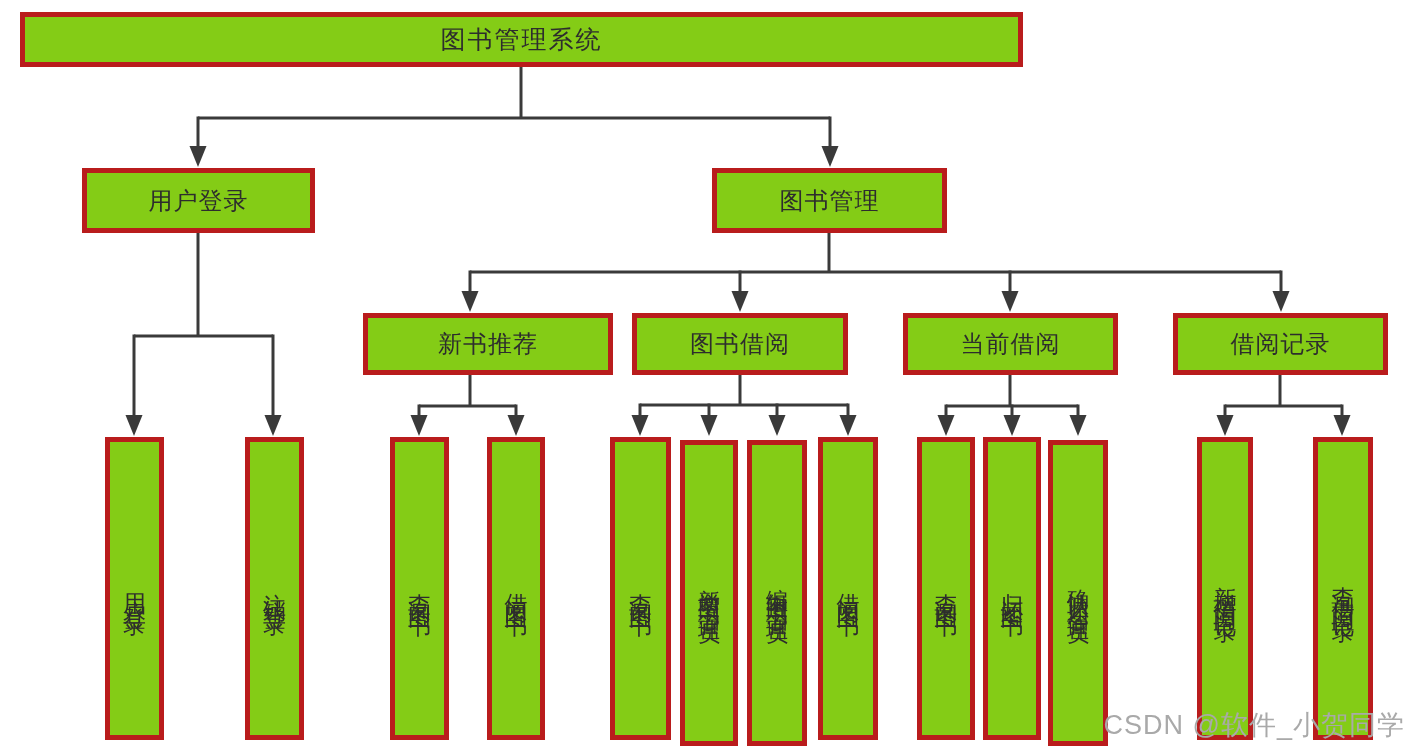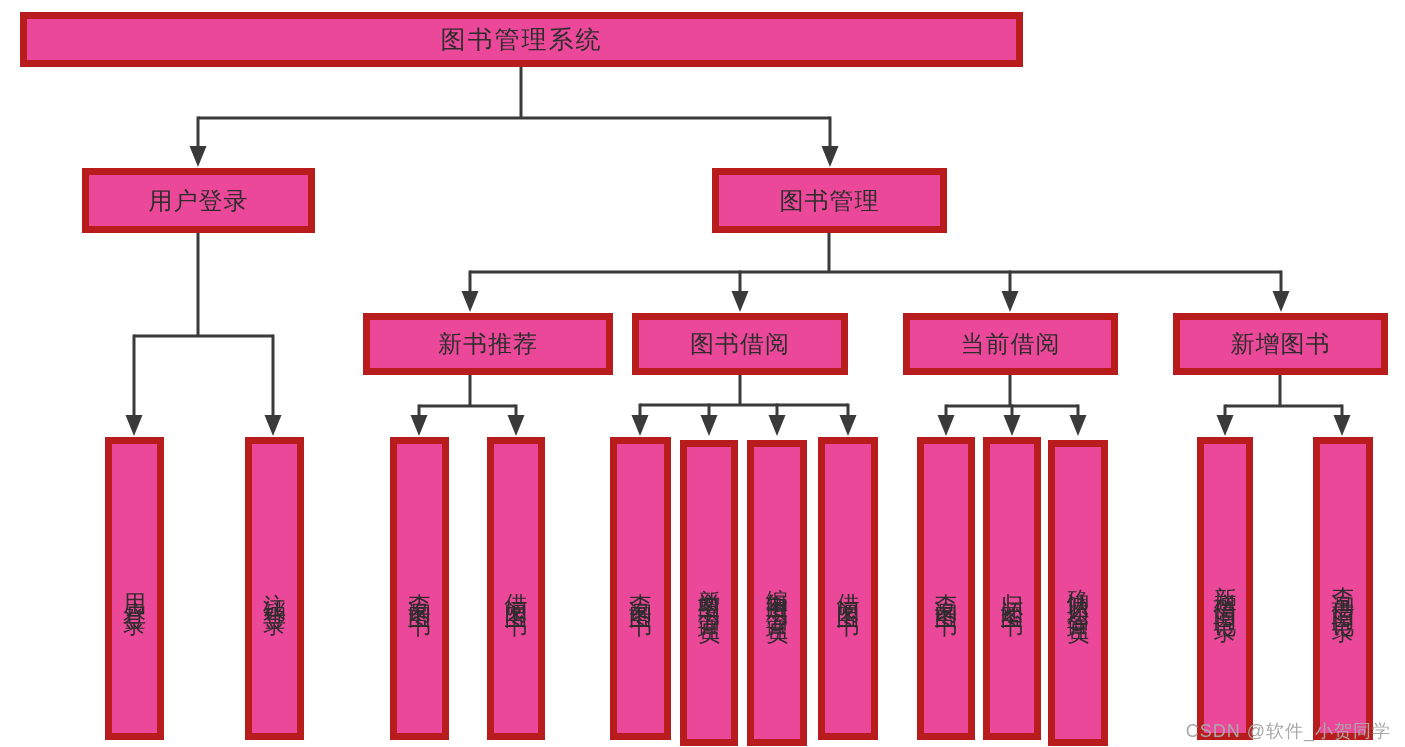--- a/index.html
+++ b/index.html
@@ -12,22 +12,22 @@
     overflow: hidden;
   }
   svg.connectors {
     position: absolute;
     left: 0; top: 0;
     width: 1405px; height: 747px;
   }
   .box {
     position: absolute;
     box-sizing: border-box;
-    background: #ec4899;
-    border: 7px solid #b91c1c;
+    background: #84cc16;
+    border: 5px solid #b91c1c;
     display: flex;
     align-items: center;
     justify-content: center;
     color: #2d2d2d;
     z-index: 2;
   }
   .hbox { font-size: 24px; letter-spacing: 1px; }
   .rootbox { font-size: 25px; letter-spacing: 2px; }
   .vtext {
     writing-mode: vertical-rl;
@@ -36,23 +36,23 @@
     letter-spacing: 7px;
     line-height: 1;
     white-space: nowrap;
   }
   .vtext.tight {
     font-size: 22px;
     letter-spacing: 5px;
   }
   .watermark {
     position: absolute;
-    right: 14px;
+    right: 0;
     bottom: 4px;
-    font-size: 18px;
+    font-size: 27px;
     color: #a9a9a9;
     letter-spacing: 1px;
     z-index: 5;
     white-space: nowrap;
   }
 </style>
 </head>
 <body>
 
 <div class="stage">
@@ -140,21 +140,21 @@
   <div class="box hbox" style="left:363px; top:313px; width:250px; height:62px;">
     <span>新书推荐</span>
   </div>
   <div class="box hbox" style="left:903px; top:313px; width:215px; height:62px;">
     <span>当前借阅</span>
   </div>
   <div class="box hbox" style="left:632px; top:313px; width:216px; height:62px;">
     <span>图书借阅</span>
   </div>
   <div class="box hbox" style="left:1173px; top:313px; width:215px; height:62px;">
-    <span>新增图书</span>
+    <span>借阅记录</span>
   </div>
 
   <div class="box" style="left:105px; top:437px; width:59px; height:303px;">
     <span class="vtext">用户登录</span>
   </div>
   <div class="box" style="left:245px; top:437px; width:59px; height:303px;">
     <span class="vtext">注销登录</span>
   </div>
 
   <div class="box" style="left:390px; top:437px; width:59px; height:303px;">

